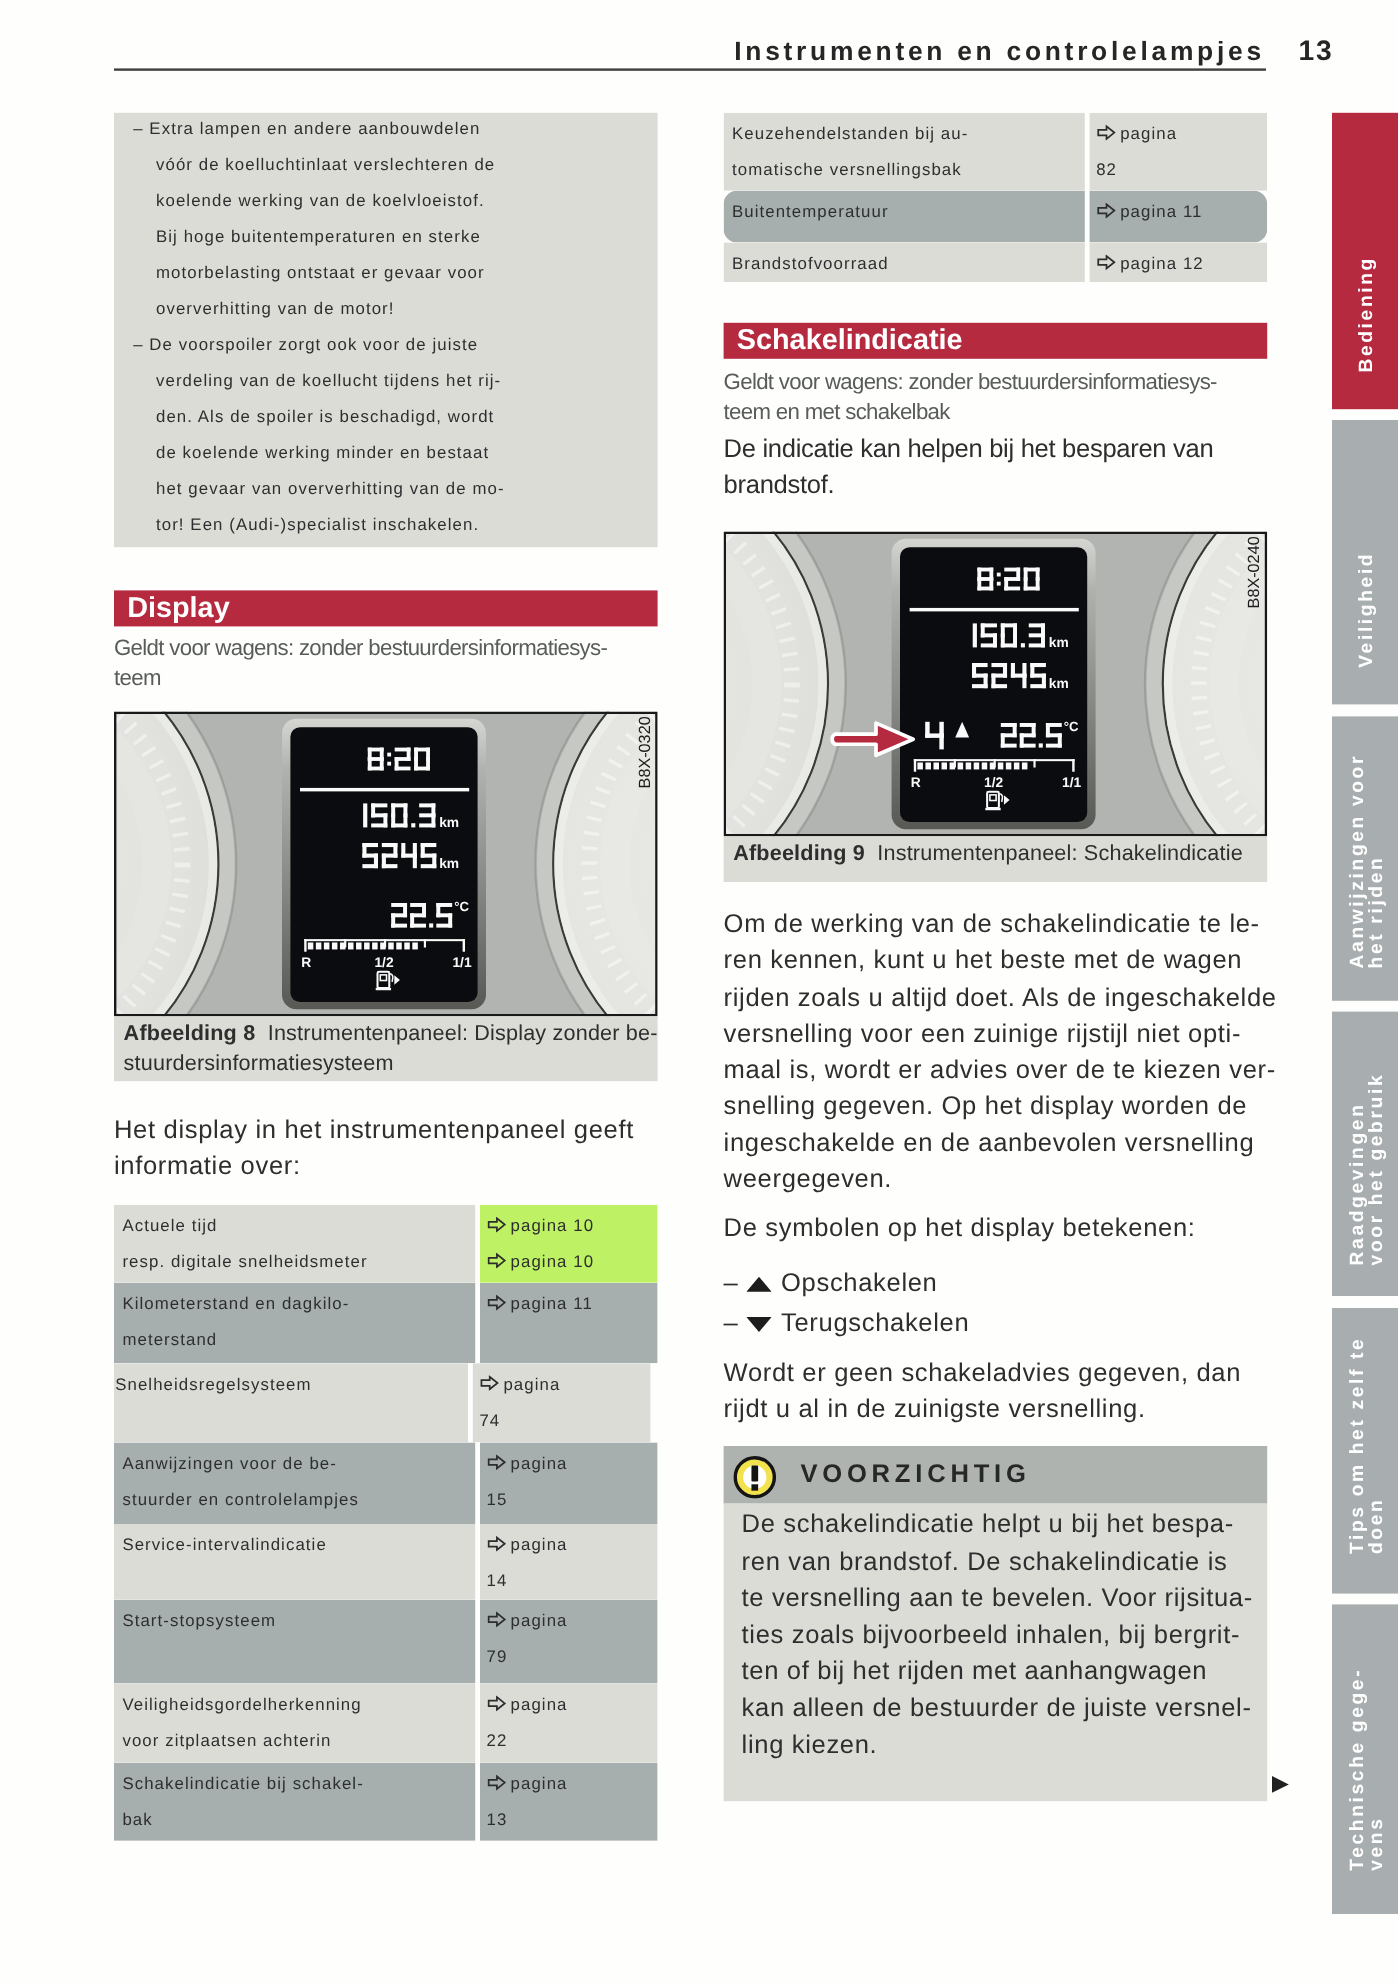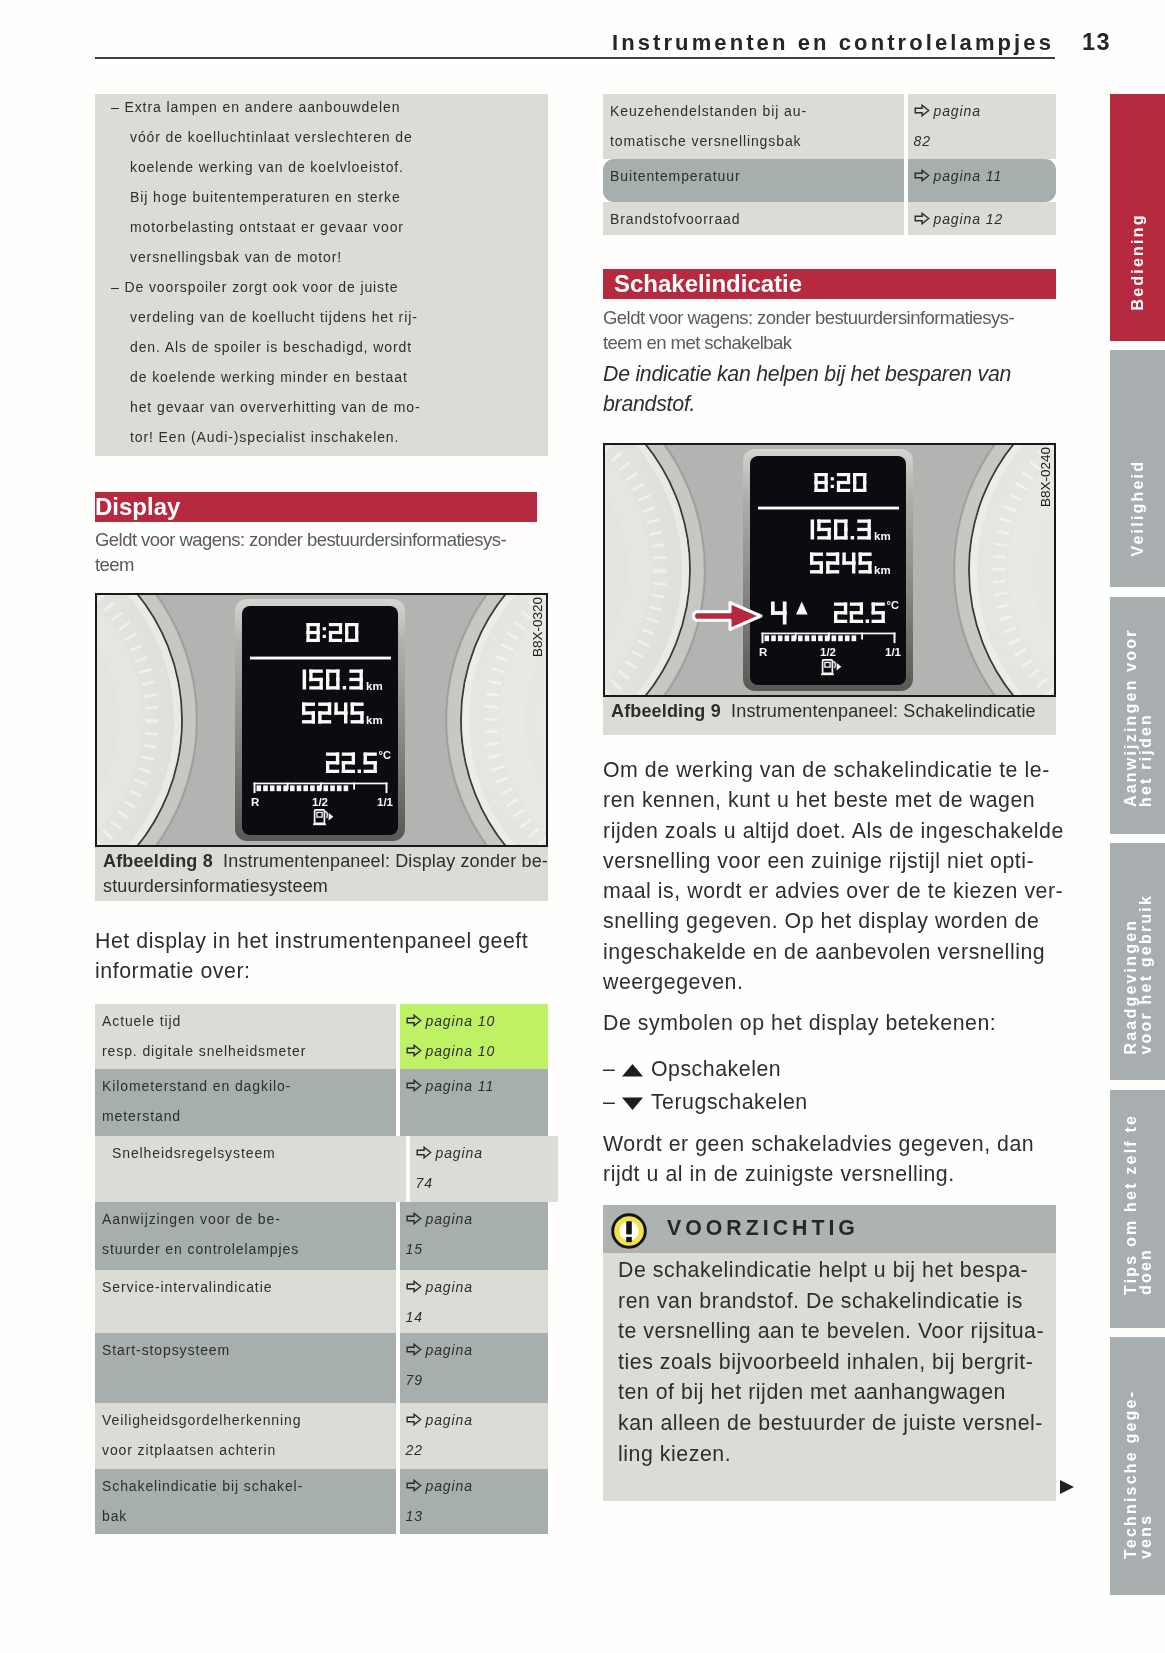--- a/index.html
+++ b/index.html
@@ -6,49 +6,49 @@
 body{width:1165px;height:1653px;position:relative;background:#fefefd;
   font-family:"Liberation Sans",sans-serif;color:#2e2e2e;}
 .abs{position:absolute;}
 .gbox{background:#dbdcd6;}
 .redbar{background:#b62a40;color:#fff;font-weight:bold;font-size:24px;}
 .small{font-size:18.5px;line-height:25px;color:#585d5a;letter-spacing:-0.55px;}
 .body{font-size:21.3px;line-height:30.3px;letter-spacing:0.55px;}
 .boxtext{font-size:14px;line-height:30px;letter-spacing:0.9px;}
 .cap{font-size:18px;line-height:25.5px;letter-spacing:0.15px;color:#2e2e2e;}
 .nw{white-space:nowrap;}
-.it{font-style:italic;}
+.it{}
 .arw{display:inline-block;vertical-align:-1px;margin-right:4px;}
 
 .tab{position:absolute;left:1110px;width:55px;}
 </style>
 </head>
 <body>
 
 <div class="abs" style="left:95px;top:30px;width:959px;text-align:right;font-weight:bold;font-size:22px;letter-spacing:3.1px;color:#262626;">Instrumenten en controlelampjes</div>
 <div class="abs" style="left:1082px;top:28.5px;width:44px;font-weight:bold;font-size:23.5px;letter-spacing:1.5px;color:#262626;">13</div>
 <div class="abs" style="left:95px;top:56.5px;width:960px;height:2px;background:#3f3f3f;"></div>
 
 <div class="abs gbox" style="left:95px;top:94px;width:453px;height:362px;"></div>
 <div class="abs boxtext" style="left:111px;top:91.5px;width:430px;">
 <div class="nw">–&nbsp;Extra lampen en andere aanbouwdelen</div>
 <div class="nw" style="padding-left:19px;">vóór de koelluchtinlaat verslechteren de</div>
 <div class="nw" style="padding-left:19px;">koelende werking van de koelvloeistof.</div>
 <div class="nw" style="padding-left:19px;">Bij hoge buitentemperaturen en sterke</div>
 <div class="nw" style="padding-left:19px;">motorbelasting ontstaat er gevaar voor</div>
-<div class="nw" style="padding-left:19px;">versnellingsbak van de motor!</div>
+<div class="nw" style="padding-left:19px;">oververhitting van de motor!</div>
 <div class="nw">–&nbsp;De voorspoiler zorgt ook voor de juiste</div>
 <div class="nw" style="padding-left:19px;">verdeling van de koellucht tijdens het rij-</div>
 <div class="nw" style="padding-left:19px;">den. Als de spoiler is beschadigd, wordt</div>
 <div class="nw" style="padding-left:19px;">de koelende werking minder en bestaat</div>
 <div class="nw" style="padding-left:19px;">het gevaar van oververhitting van de mo-</div>
 <div class="nw" style="padding-left:19px;">tor! Een (Audi-)specialist inschakelen.</div>
 </div>
 
-<div class="abs redbar" style="left:95px;top:491.5px;width:442px;height:30px;line-height:30px;">Display</div>
+<div class="abs redbar" style="left:95px;top:491.5px;width:442px;height:30px;line-height:30px;padding-left:11px;">Display</div>
 <div class="abs small" style="left:95px;top:526.5px;width:460px;">Geldt voor wagens: zonder bestuurdersinformatiesys-<br>teem</div>
 
 <div class="abs" style="left:95px;top:593px;width:453px;height:254px;" id="img8"><svg width="453" height="254" viewBox="0 0 453 254">
       <defs>
         <linearGradient id="bez20" x1="0" y1="0" x2="0" y2="1">
           <stop offset="0" stop-color="#d5d6d1"></stop>
           <stop offset="0.18" stop-color="#b0b1ad"></stop>
           <stop offset="0.55" stop-color="#8a8b87"></stop>
           <stop offset="1" stop-color="#585955"></stop>
         </linearGradient>
@@ -212,21 +212,21 @@
           </svg><span class="it">pagina 10</span></div>
       </div>
       <div style="display:flex;height:67px;overflow:hidden;">
         <div style="width:294px;background:#a6aeae;padding:3px 0 0 7px;">Kilometerstand en dagkilo-<br>meterstand</div>
         <div style="width:3.5px;"></div>
         <div style="width:142.5px;background:#a6aeae;padding:3px 0 0 6px;"><svg class="arw" width="16" height="13" viewBox="0 0 16 13">
             <path d="M1.2,4.2 h6.9 v-2.9 l6.5,5.2 -6.5,5.2 v-2.9 h-6.9 z" fill="none" stroke="#2d2d2d" stroke-width="1.45"></path>
           </svg><span class="it">pagina 11</span></div>
       </div>
       <div style="display:flex;height:66px;overflow:hidden;">
-        <div style="width:294px;background:#dbdcd6;padding:3px 0 0 17px;">Snelheidsregelsysteem</div>
+        <div style="width:294px;background:#dbdcd6;padding:3px 0 0 1px;">Snelheidsregelsysteem</div>
         <div style="width:3.5px;"></div>
         <div style="width:142.5px;background:#dbdcd6;padding:3px 0 0 6px;"><svg class="arw" width="16" height="13" viewBox="0 0 16 13">
             <path d="M1.2,4.2 h6.9 v-2.9 l6.5,5.2 -6.5,5.2 v-2.9 h-6.9 z" fill="none" stroke="#2d2d2d" stroke-width="1.45"></path>
           </svg><span class="it">pagina</span><br><span class="it">74</span></div>
       </div>
       <div style="display:flex;height:68px;overflow:hidden;">
         <div style="width:294px;background:#a6aeae;padding:3px 0 0 7px;">Aanwijzingen voor de be-<br>stuurder en controlelampjes</div>
         <div style="width:3.5px;"></div>
         <div style="width:142.5px;background:#a6aeae;padding:3px 0 0 6px;"><svg class="arw" width="16" height="13" viewBox="0 0 16 13">
             <path d="M1.2,4.2 h6.9 v-2.9 l6.5,5.2 -6.5,5.2 v-2.9 h-6.9 z" fill="none" stroke="#2d2d2d" stroke-width="1.45"></path>

